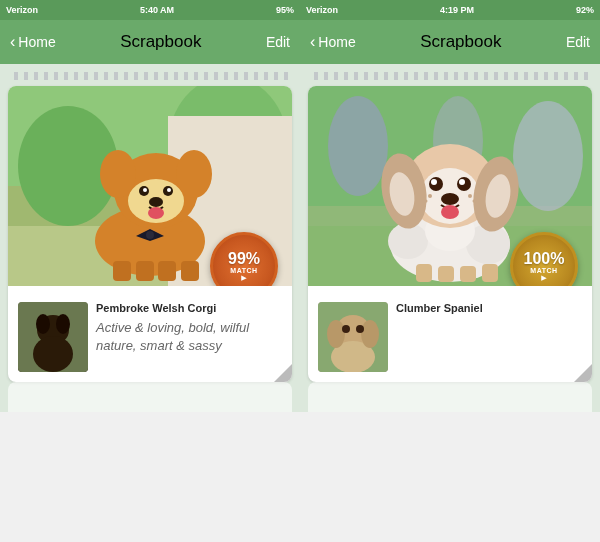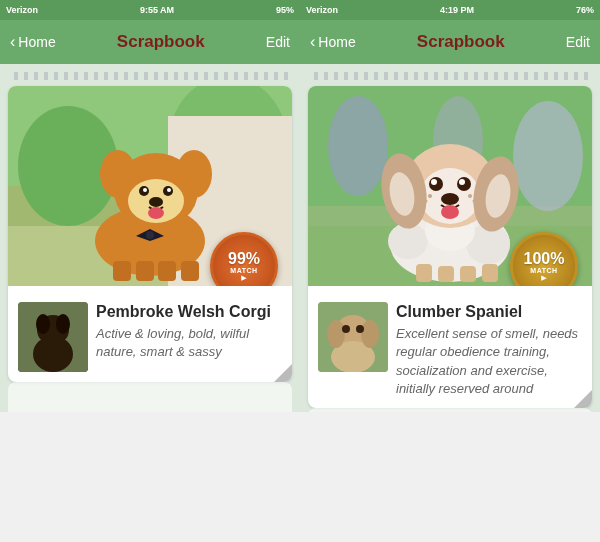--- a/index.html
+++ b/index.html
@@ -48,23 +48,23 @@
       height: 44px;
       background: #6aaa6a;
       display: flex;
       align-items: center;
       justify-content: space-between;
       padding: 0 10px;
       flex-shrink: 0;
     }
 
     .nav-title {
-      color: #7f1d1d;
+      color: #000000;
       font-size: 17px;
-      font-weight: 700;
+      font-weight: 400;
     }
 
     .nav-btn {
       color: white;
       font-size: 14px;
       display: flex;
       align-items: center;
       gap: 3px;
     }
 
@@ -163,21 +163,21 @@
 
     .thumb-spaniel {
       background: linear-gradient(180deg, #b8a898 0%, #d0c0a8 40%, #9a8878 100%);
     }
 
     .card-text {
       flex: 1;
     }
 
     .breed-name {
-      font-size: 16px;
+      font-size: 11px;
       font-weight: 800;
       color: #2a2a2a;
       line-height: 1.2;
       margin-bottom: 4px;
     }
 
     .breed-desc {
       font-size: 13px;
       color: #666;
       line-height: 1.4;
@@ -214,21 +214,21 @@
       height: 100%;
     }
   </style>
 </head>
 <body>
 
 <div class="phone-screen">
 
   <div class="status-bar">
     <span class="status-bar-text">Verizon</span>
-    <span class="status-bar-text">9:55 AM</span>
+    <span class="status-bar-text">5:40 AM</span>
     <div class="status-icons">
       <span class="status-bar-text">95%</span>
     </div>
   </div>
 
   <div class="nav-bar">
     <div class="nav-btn">
       <span class="nav-back-arrow">‹</span>
       <span>Home</span>
     </div>
@@ -313,21 +313,21 @@
     <div style="height: 30px; background: white; border-radius: 8px 8px 0 0; opacity: 0.6;"></div>
   </div>
 </div>
 
 <div class="phone-screen">
 
   <div class="status-bar">
     <span class="status-bar-text">Verizon</span>
     <span class="status-bar-text">4:19 PM</span>
     <div class="status-icons">
-      <span class="status-bar-text">76%</span>
+      <span class="status-bar-text">92%</span>
     </div>
   </div>
 
   <div class="nav-bar">
     <div class="nav-btn">
       <span class="nav-back-arrow">‹</span>
       <span>Home</span>
     </div>
     <span class="nav-title">Scrapbook</span>
     <span class="nav-btn">Edit</span>
@@ -404,21 +404,20 @@
             <ellipse cx="35" cy="55" rx="22" ry="16" fill="#d0b888"></ellipse>
             <ellipse cx="18" cy="32" rx="9" ry="14" fill="#b89868"></ellipse>
             <ellipse cx="52" cy="32" rx="9" ry="14" fill="#b89868"></ellipse>
             <circle cx="28" cy="27" r="4" fill="#3a2010"></circle>
             <circle cx="42" cy="27" r="4" fill="#3a2010"></circle>
           </svg>
         </div>
 
         <div class="card-text">
           <div class="breed-name">Clumber Spaniel</div>
-          <div class="breed-desc">Excellent sense of smell, needs regular obedience training, socialization and exercise, initially reserved around</div>
         </div>
         <div class="corner-fold"></div>
       </div>
     </div>
 
     <div style="height: 30px; background: white; border-radius: 8px 8px 0 0; opacity: 0.6;"></div>
   </div>
 </div>
 
 </body></html>

